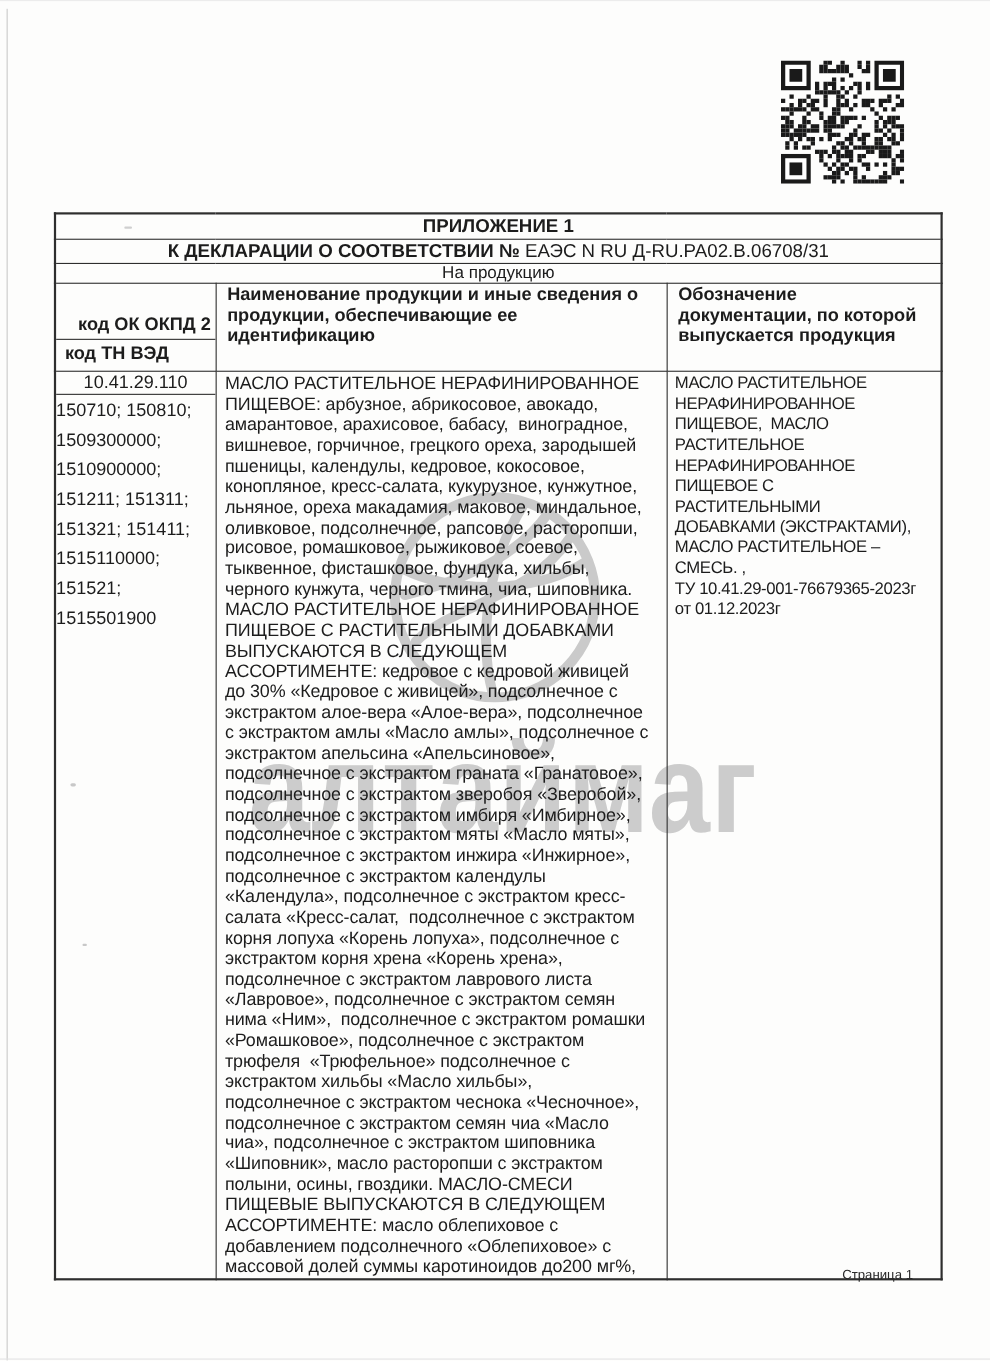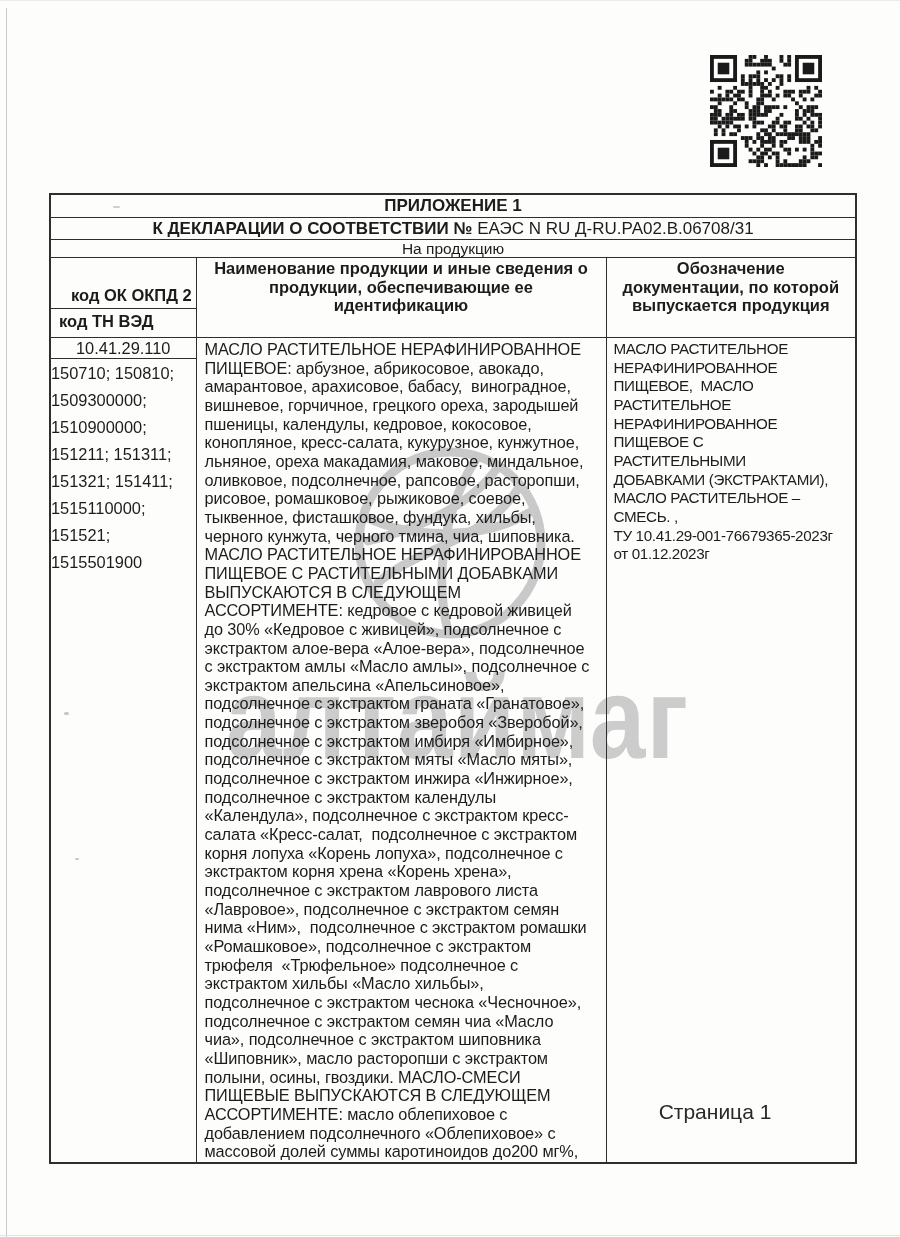--- a/index.html
+++ b/index.html
@@ -39,41 +39,41 @@
   table.doc,table.doc td{border:1.6px solid #2e2e2e;}
   table.doc{border-width:2px;}
   td{padding:0;vertical-align:top;overflow:hidden;}
   .r1 td{height:21px;text-align:center;font-weight:700;font-size:17px;line-height:22px;}
   .r2 td{height:21px;text-align:center;font-size:17px;line-height:21px;}
   .r2 .lbl{font-weight:700;}
   .r3 td{height:17px;text-align:center;font-size:15.5px;line-height:17px;}
   .rh td{height:56px;font-weight:700;font-size:16.5px;}
   .rh .c1a{height:26px;line-height:26px;padding-left:20px;border-bottom:1.6px solid #2e2e2e;margin-top:24px;}
   .rh .c1b{height:28px;line-height:24px;padding-left:8px;}
-  .rh .c2h,.rh .c3h{text-align:center;line-height:18.5px;padding:1px 10px 0 10px;}
+  .rh .c2h,.rh .c3h{text-align:left;line-height:18.5px;padding:1px 10px 0 10px;}
   .rb td{height:822px;}
   .okpd{
     height:20px;line-height:21px;text-align:center;font-size:16.4px;
     border-bottom:1.6px solid #2e2e2e;
   }
   .tnved{
     text-align:left;font-size:16.4px;line-height:27px;padding-top:1px;
     white-space:pre;
   }
   .prod{
     font-size:16.3px;line-height:18.65px;padding:2px 4px 0 8px;
     white-space:pre;letter-spacing:-0.1px;
   }
   .docs{
     font-size:15.2px;line-height:18.65px;padding:2px 2px 0 7px;
     white-space:pre;letter-spacing:-0.35px;
   }
   .pageno{
-    position:absolute;left:600px;top:1100px;width:230px;text-align:center;
-    font-size:21px;color:#2a2a2a;z-index:1;
+    position:absolute;left:600px;top:1152px;width:230px;text-align:right;
+    font-size:12px;color:#2a2a2a;z-index:1;
   }
 </style>
 </head>
 <body>
 
 <div class="page">
 
   <div class="edge-left"></div>
   <div class="edge-top"></div>
   <div class="edge-bottom"></div>

